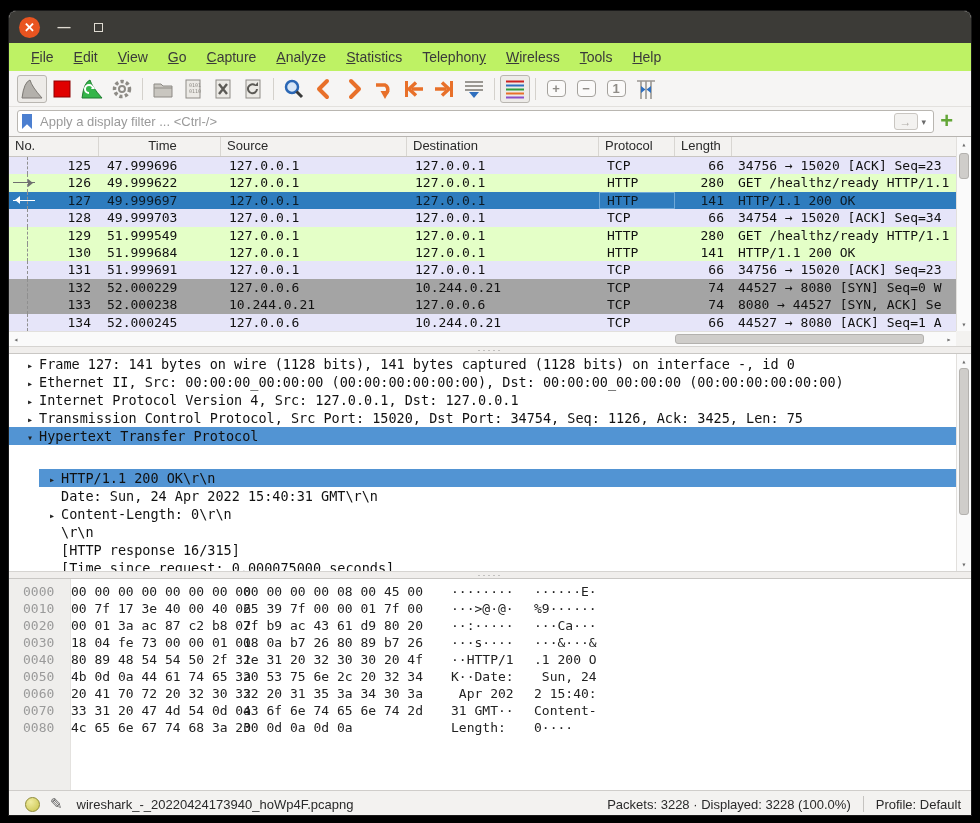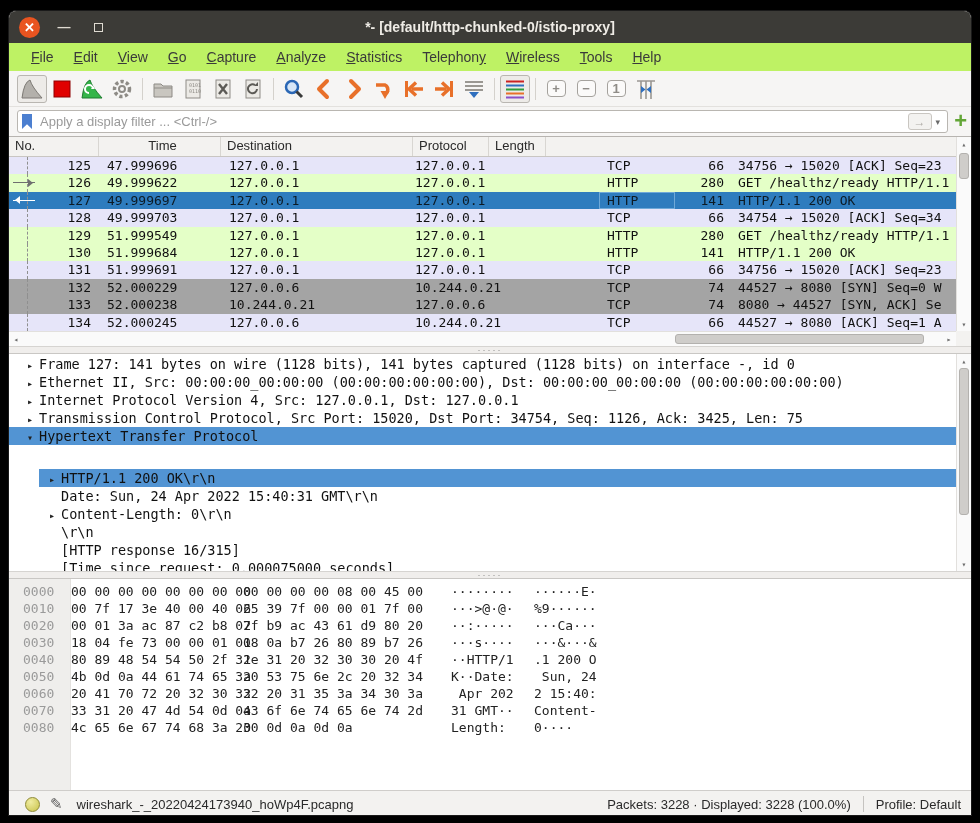--- a/index.html
+++ b/index.html
@@ -23,21 +23,21 @@
   .mitem u{text-decoration:underline;}
   
   .toolbar{height:36px;flex:none;display:flex;align-items:center;padding-left:8px;background:#f6f5f4;border-bottom:1px solid #e3e1de;}
   .tbtn{width:30px;height:28px;display:flex;align-items:center;justify-content:center;border-radius:3px;flex:none;}
   .tbtn svg{width:24px;height:22px;display:block;}
   .tbtn.framed{border:1px solid #b9b6b1;background:#edebe8;}
   .tsep{width:1px;height:22px;background:#d4d1cc;margin:0 5px;flex:none;}
   .zbox{width:19px;height:17px;border:1.5px solid #a5a29d;border-radius:4px;color:#8f8c87;font-weight:bold;
     display:flex;align-items:center;justify-content:center;font-size:13px;line-height:1;background:#fbfaf9;}
   
-  .filterbar{height:30px;flex:none;display:flex;align-items:center;padding:0 2px 0 8px;background:#f6f5f4;border-bottom:1px solid #b7b4b0;}
+  .filterbar{height:30px;flex:none;display:flex;align-items:center;padding:0 16px 0 8px;background:#f6f5f4;border-bottom:1px solid #b7b4b0;}
   .ffield{flex:1;height:23px;background:#fff;border:1px solid #b9b6b1;border-radius:3px;display:flex;align-items:center;padding:0 3px 0 4px;}
   .fbookmark{width:10px;height:15px;background:#4c7fd0;clip-path:polygon(0 0,100% 0,100% 100%,50% 68%,0 100%);flex:none;margin-right:6px;}
   .finput{flex:1;border:none;outline:none;font-size:13px;color:#333;background:transparent;font-family:"Liberation Sans",sans-serif;}
   .finput::placeholder{color:#9a9a9a;}
   .fapply{width:24px;height:17px;border:1px solid #c9c6c1;border-radius:3px;background:#f3f2f0;color:#b0ada8;
     display:flex;align-items:center;justify-content:center;font-size:12px;font-weight:bold;flex:none;}
   .fcaret{color:#6a6a6a;font-size:9px;padding:0 4px;flex:none;}
   .fplus{color:#63a637;font-size:22px;font-weight:bold;line-height:1;padding:0 2px 2px 6px;flex:none;}
   
   .packetpane{height:209px;flex:none;position:relative;background:#fff;font-family:"DejaVu Sans Mono",monospace;}
@@ -111,21 +111,20 @@
   .fname{flex:none;}
   .sspacer{flex:1;}
   .ssep{width:1px;height:16px;background:#c5c3c0;margin:0 12px;flex:none;}
 </style>
 </head>
 <body>
 
 <div class="window">
 
   <div class="titlebar">
-    <div class="wtitle">*- [default/http-chunked-0/istio-proxy]</div>
     <div class="wctl">
       <span class="btn-close">✕</span>
       <span class="btn-min">—</span>
       <span class="btn-max">
           <i></i>
         </span>
     </div>
   </div>
 
   <div class="menubar">
@@ -272,20 +271,21 @@
       <span class="fapply">→</span>
       <span class="fcaret">▾</span>
     </div>
     <span class="fplus">+</span>
   </div>
 
   <div class="packetpane">
     <div class="plheader">
         <span class="hcell" style="width: 90px;">No.</span>
         <span class="hcell" style="width: 122px; text-align: center;">Time</span>
+        <span class="hcell" style="width: 186px;">Source</span>
         <span class="hcell" style="width: 192px;">Destination</span>
         <span class="hcell" style="width: 76px;">Protocol</span>
         <span class="hcell" style="width: 57px;">Length</span>
       </div>
     <div class="prows">
         <div class="prow row-tcp">
           <span class="pcell c-no">125<i class="mark-dash"></i></span>
           <span class="pcell c-time">47.999696</span>
           <span class="pcell c-src">127.0.0.1</span>
           <span class="pcell c-dst">127.0.0.1</span>

